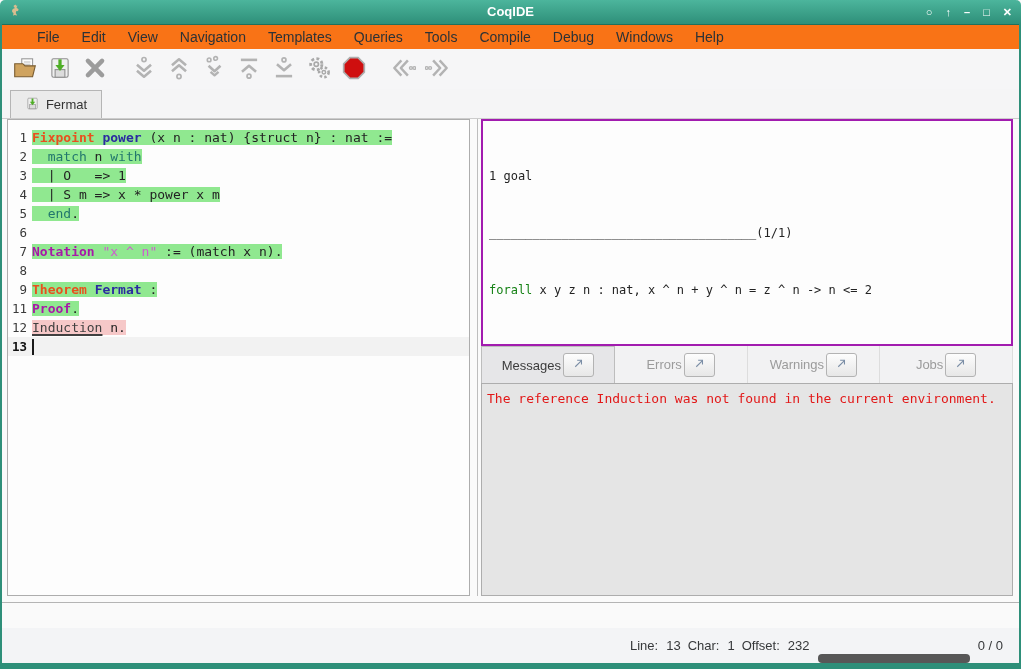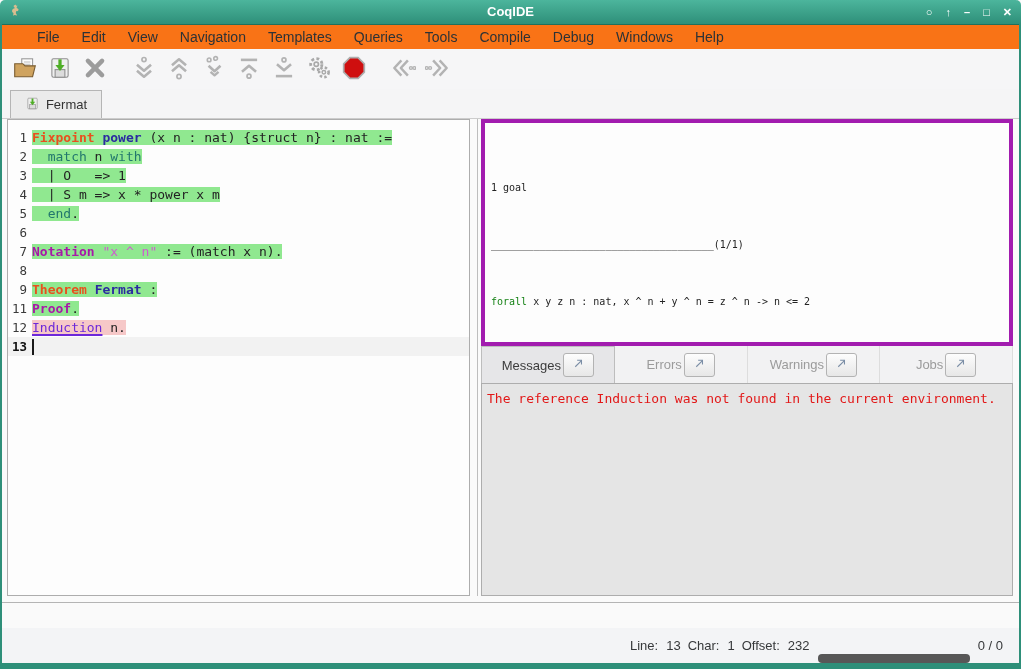--- a/index.html
+++ b/index.html
@@ -68,27 +68,27 @@
   .hl-ok{background:#90e890;}
   .hl-err{background:#f6c8c8;}
   .caret{flex:none;width:1.5px;height:16px;background:#1a1a1a;}
   .c-plain{color:#232323;}
   .c-kw{color:#e8501e;font-weight:bold;}
   .c-id{color:#2b2ba0;font-weight:bold;}
   .c-ctrl{color:#22776d;}
   .c-decl{color:#a818a8;font-weight:bold;}
   .c-str{color:#cf5ccf;}
   .c-quant{color:#168216;}
-  .c-err{color:#6d28d9;text-decoration:underline;text-decoration-thickness:1.5px;text-underline-offset:2px;}
+  .c-err{color:#404040;text-decoration:underline;text-decoration-thickness:1.5px;text-underline-offset:2px;}
   
   .goal-pane{
     position:absolute;left:481px;top:119px;width:532px;height:227px;
-    background:#fdfdfd;border:4px solid #a21caf;box-sizing:border-box;
-    font-family:"DejaVu Sans Mono",monospace;font-size:10px;line-height:19px;
-    color:#232323;padding:17px 6px;white-space:pre;overflow:hidden;
+    background:#fdfdfd;border:2px solid #a21caf;box-sizing:border-box;
+    font-family:"DejaVu Sans Mono",monospace;font-size:12px;line-height:19px;
+    color:#232323;padding:8px 6px;white-space:pre;overflow:hidden;
   }
   
   .msg-tabs{
     position:absolute;left:481px;top:346px;width:532px;height:37px;
     background:#f2f2f3;display:flex;box-sizing:border-box;
   }
   .msg-tab{
     flex:1;display:flex;align-items:center;justify-content:center;gap:2px;
     border-right:1px solid #dddddd;box-sizing:border-box;
   }

